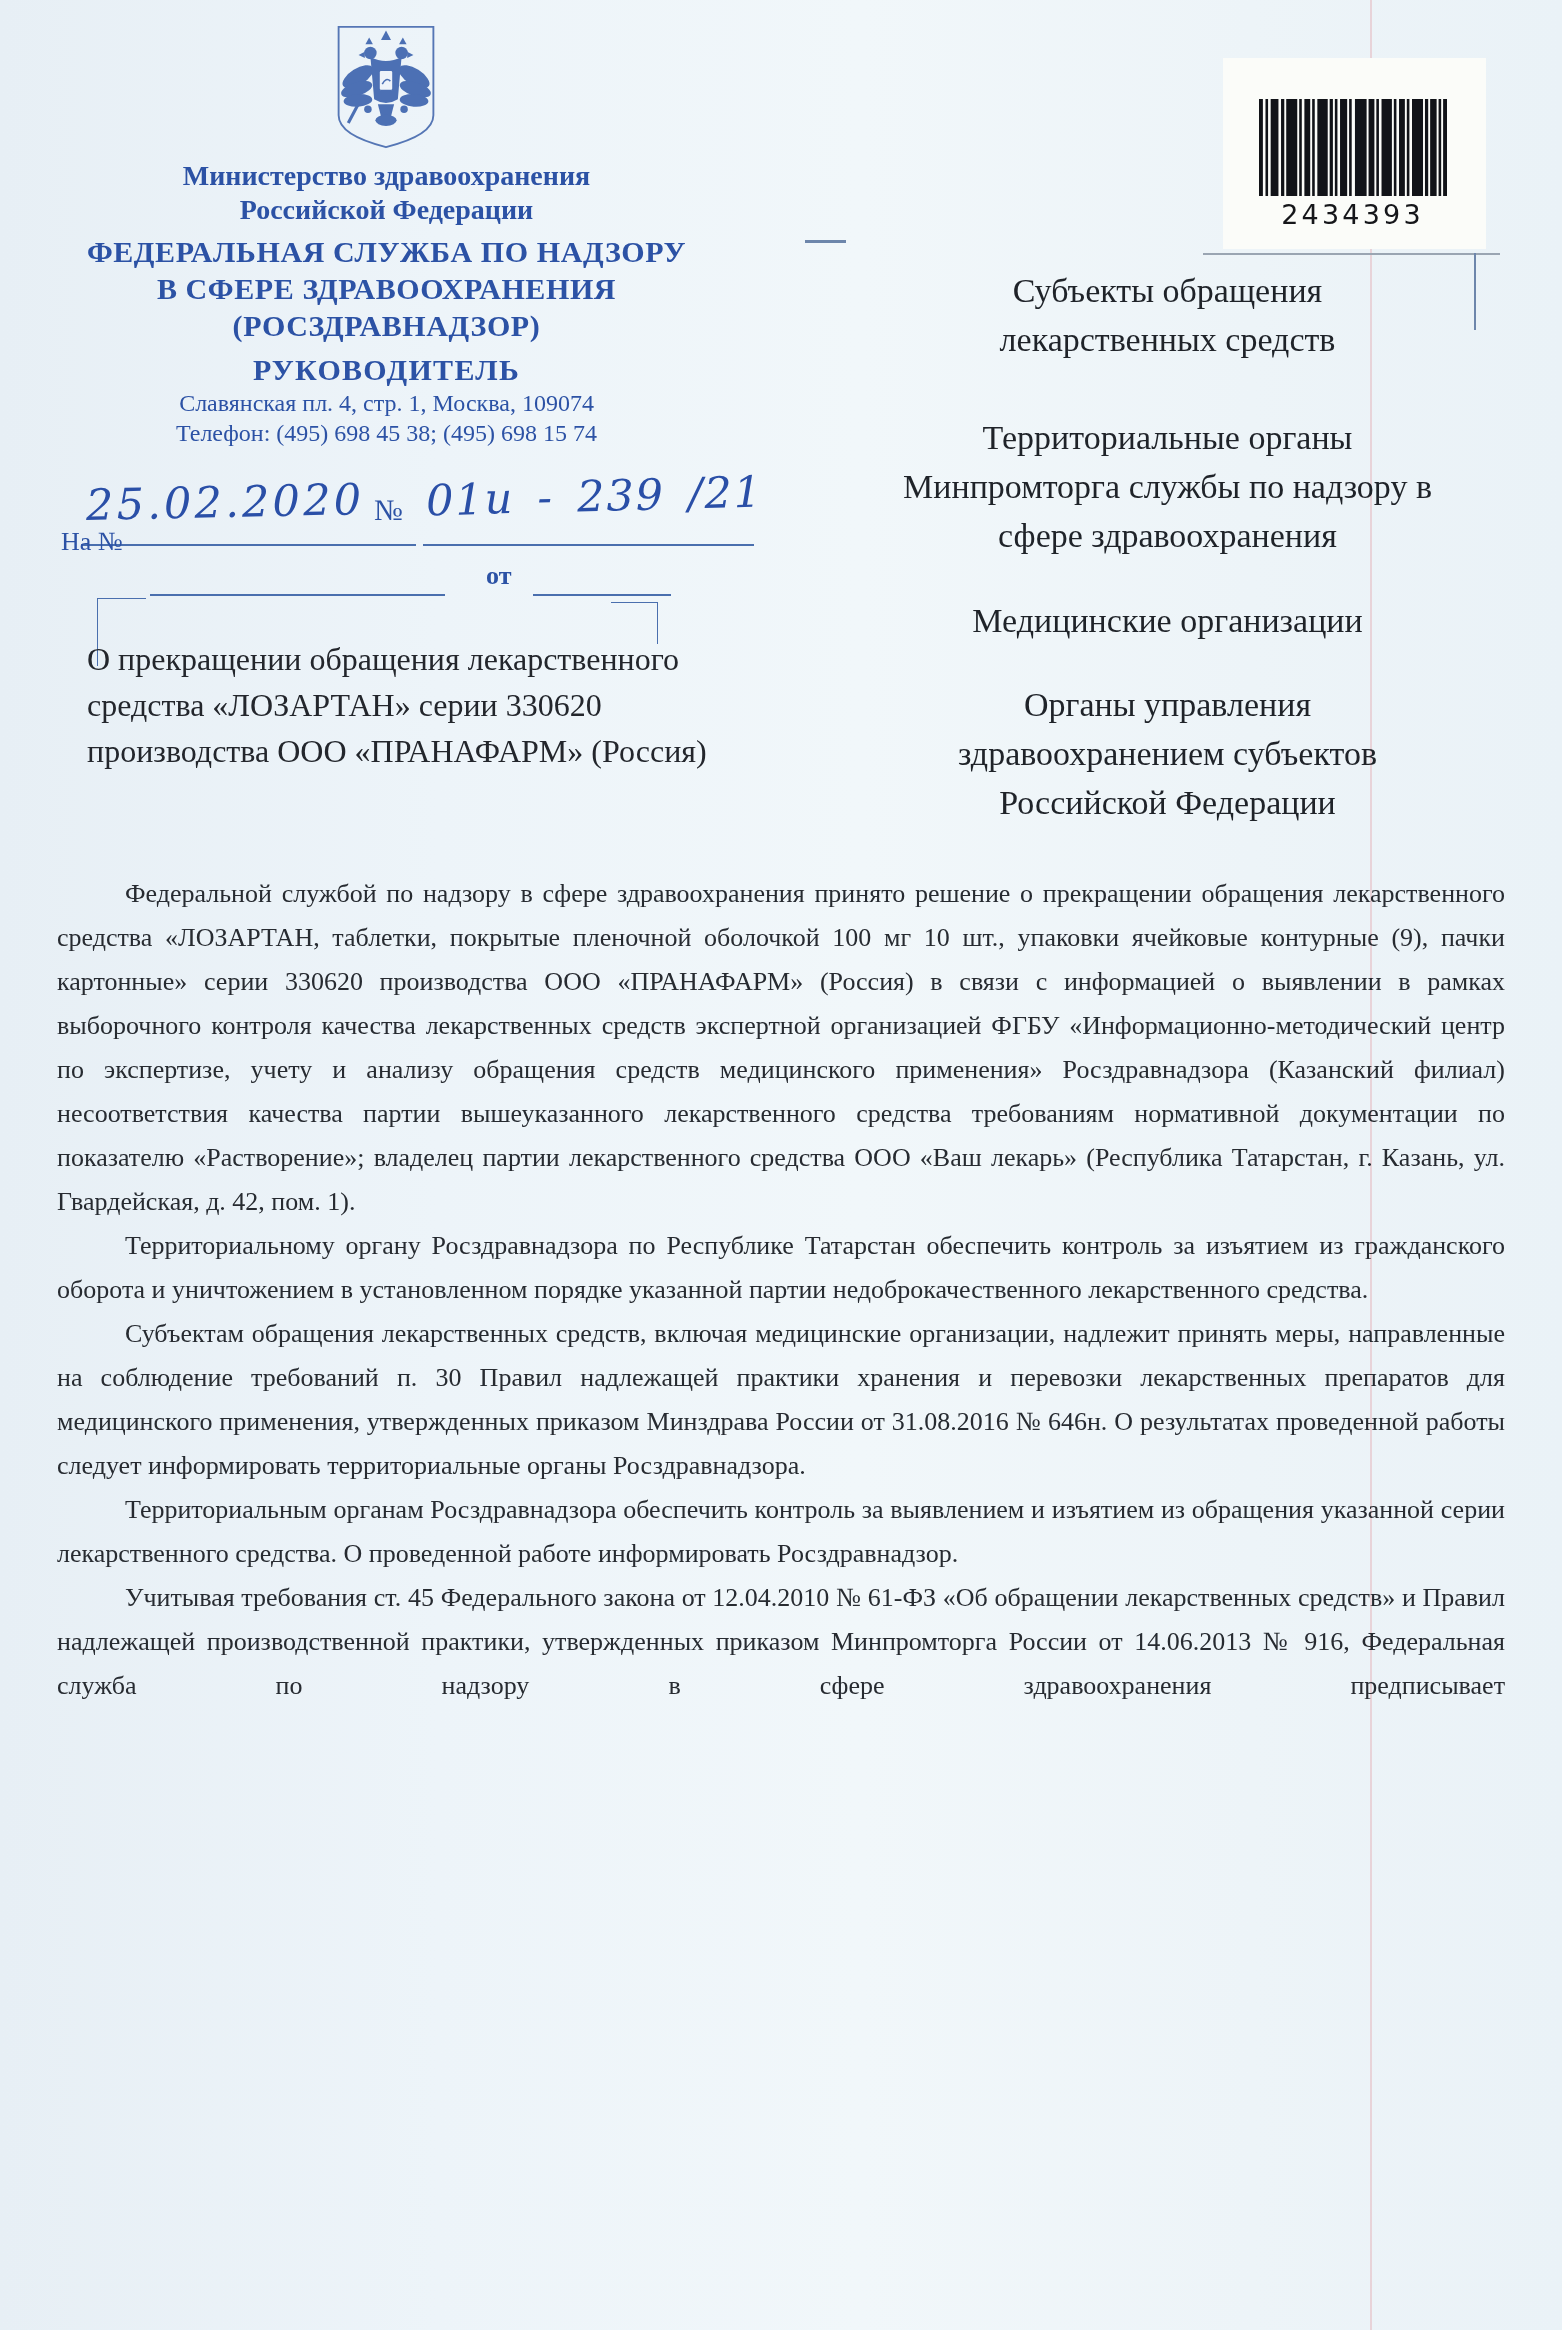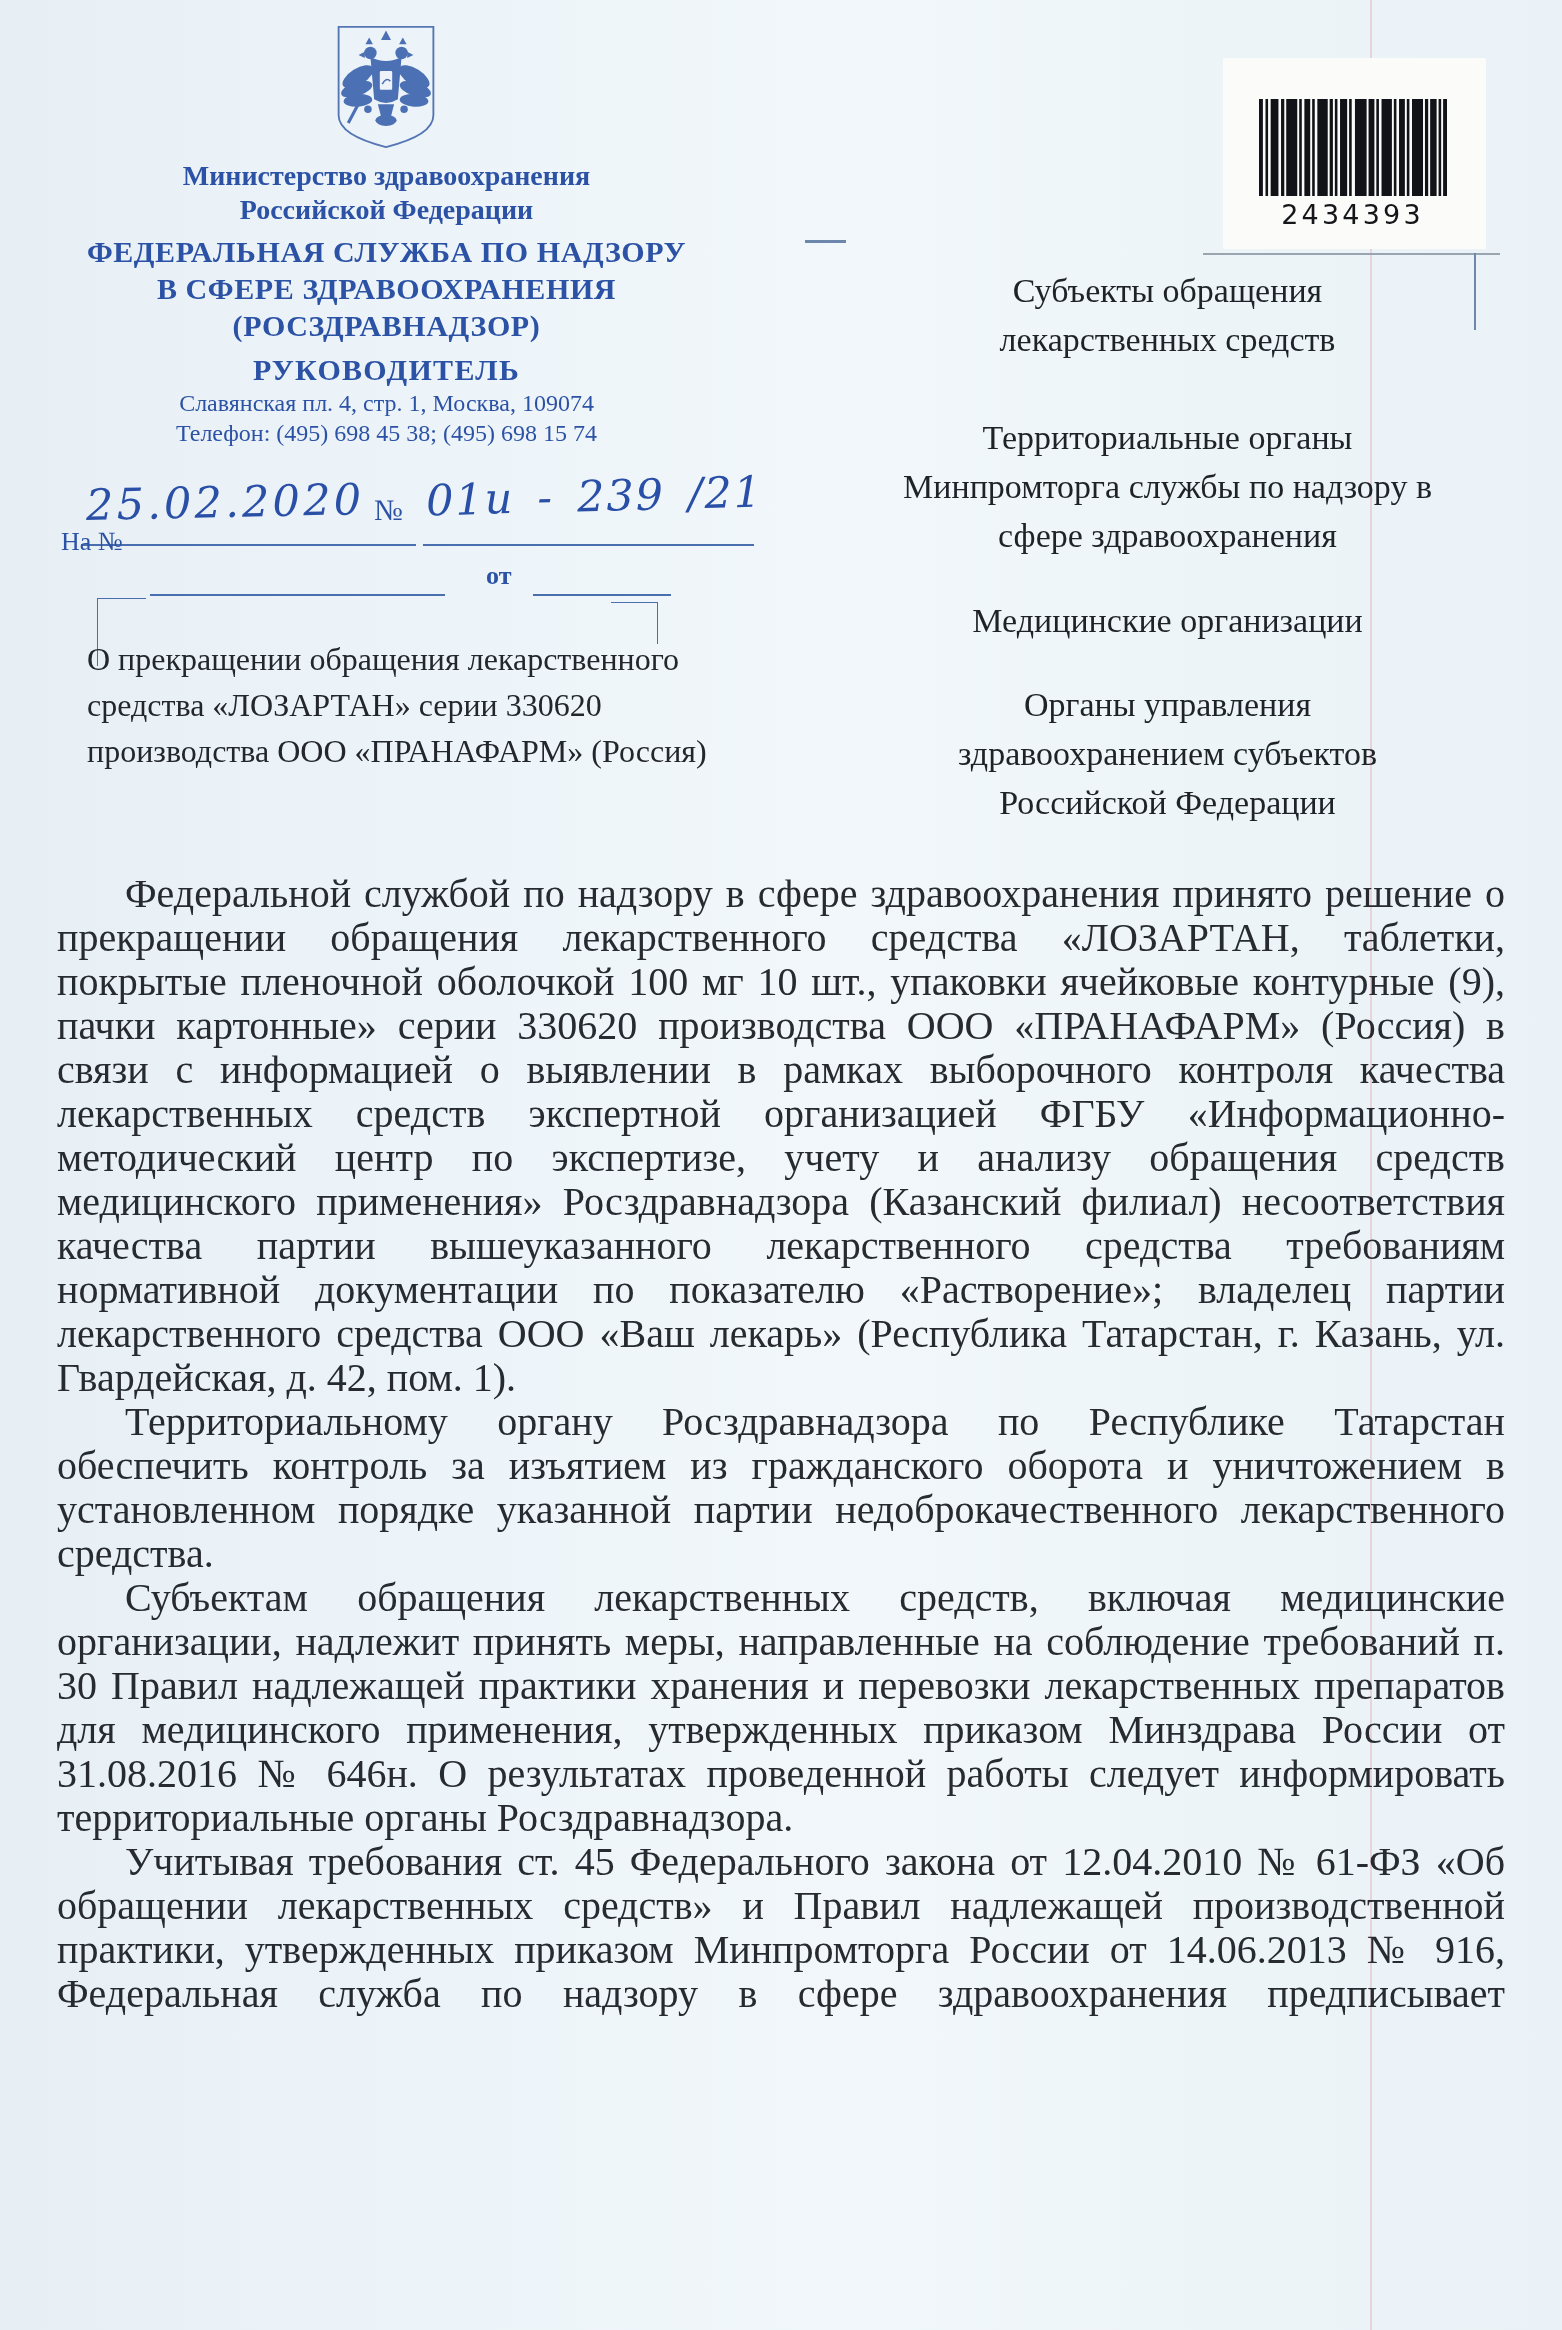--- a/index.html
+++ b/index.html
@@ -48,21 +48,21 @@
   
   .addressees{left:832px;top:266px;width:671px;text-align:center;color:#1f2329;
               font-size:34px;line-height:49px;}
   .addr-block{position:absolute;width:100%;}
   .addr-b0{top:0;}
   .addr-b1{top:147px;}
   .addr-b2{top:330px;}
   .addr-b3{top:414px;}
 
   
-  .body-text{left:57px;top:872px;width:1448px;font-size:40px;line-height:44px;
+  .body-text{left:57px;top:872px;width:1448px;font-size:26px;line-height:44px;
              color:#272b31;text-align:justify;}
   .body-text p{margin:0;text-indent:68px;}
   .p-cont{text-align-last:justify;}
 
   
   .barcode{left:1259px;top:99px;width:188px;height:97px;}
   .barcode-num{left:1256px;top:199px;width:193px;text-align:center;
                font-family:"DejaVu Sans",sans-serif;font-size:27px;letter-spacing:3.2px;color:#15161a;}
 </style>
 </head>
@@ -186,17 +186,18 @@
       <div>Органы управления</div>
       <div>здравоохранением субъектов</div>
       <div>Российской Федерации</div>
     </div>
   </div>
 
   <div class="abs body-text">
     <p>Федеральной службой по надзору в сфере здравоохранения принято решение о прекращении обращения лекарственного средства «ЛОЗАРТАН, таблетки, покрытые пленочной оболочкой 100 мг 10 шт., упаковки ячейковые контурные (9), пачки картонные» серии 330620 производства ООО «ПРАНАФАРМ» (Россия) в связи с информацией о выявлении в рамках выборочного контроля качества лекарственных средств экспертной организацией ФГБУ «Информационно-методический центр по экспертизе, учету и анализу обращения средств медицинского применения» Росздравнадзора (Казанский филиал) несоответствия качества партии вышеуказанного лекарственного средства требованиям нормативной документации по показателю «Растворение»; владелец партии лекарственного средства ООО «Ваш лекарь» (Республика Татарстан, г. Казань, ул. Гвардейская, д. 42, пом. 1).</p>
     <p>Территориальному органу Росздравнадзора по Республике Татарстан обеспечить контроль за изъятием из гражданского оборота и уничтожением в установленном порядке указанной партии недоброкачественного лекарственного средства.</p>
     <p>Субъектам обращения лекарственных средств, включая медицинские организации, надлежит принять меры, направленные на соблюдение требований п. 30 Правил надлежащей практики хранения и перевозки лекарственных препаратов для медицинского применения, утвержденных приказом Минздрава России от 31.08.2016 № 646н. О результатах проведенной работы следует информировать территориальные органы Росздравнадзора.</p>
+    <p>Территориальным органам Росздравнадзора обеспечить контроль за выявлением и изъятием из обращения указанной серии лекарственного средства. О проведенной работе информировать Росздравнадзор.</p>
     <p class="p-cont">Учитывая требования ст. 45 Федерального закона от 12.04.2010 № 61-ФЗ «Об обращении лекарственных средств» и Правил надлежащей производственной практики, утвержденных приказом Минпромторга России от 14.06.2013 № 916, Федеральная служба по надзору в сфере здравоохранения предписывает</p>
   </div>
 
 </div>
 
 
 </body></html>

